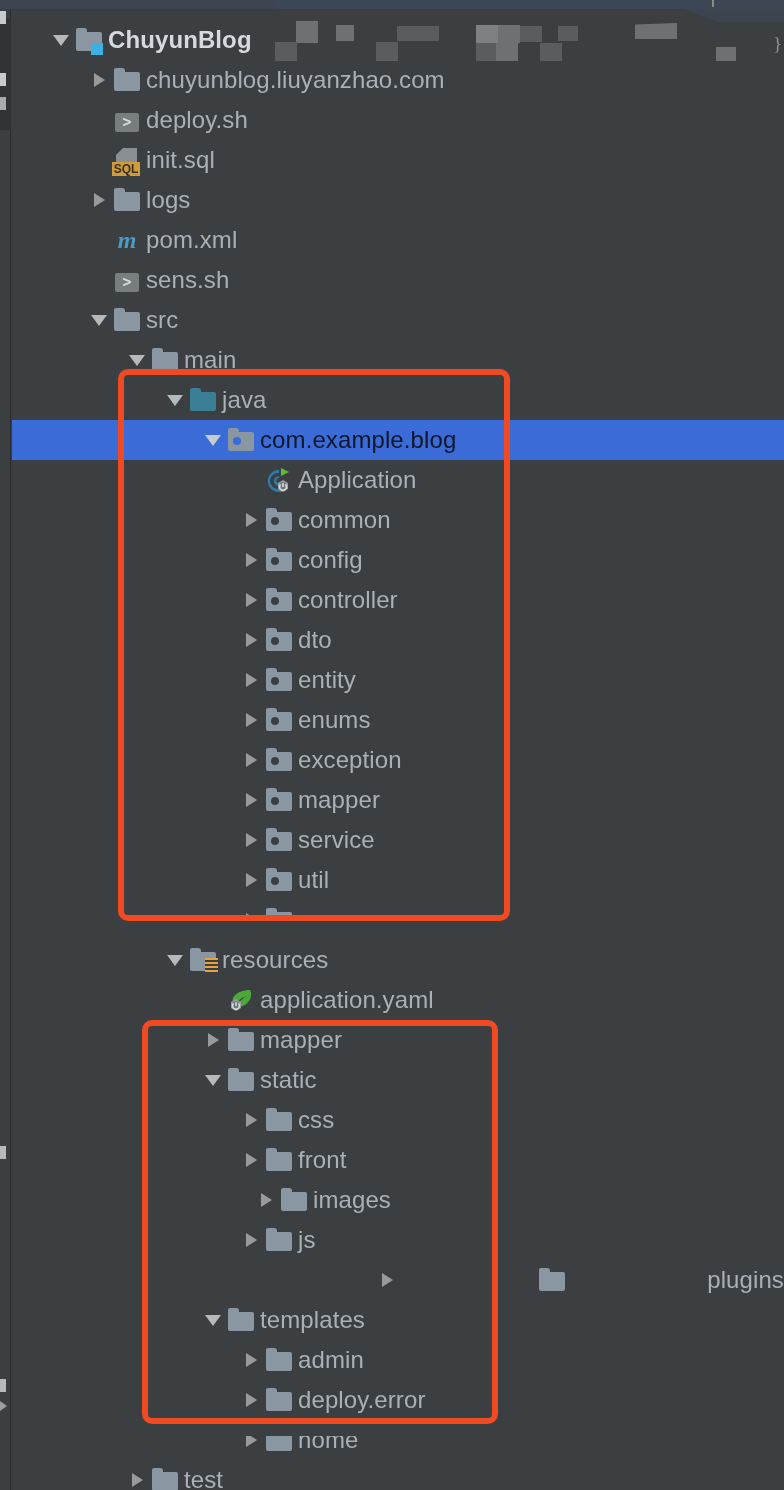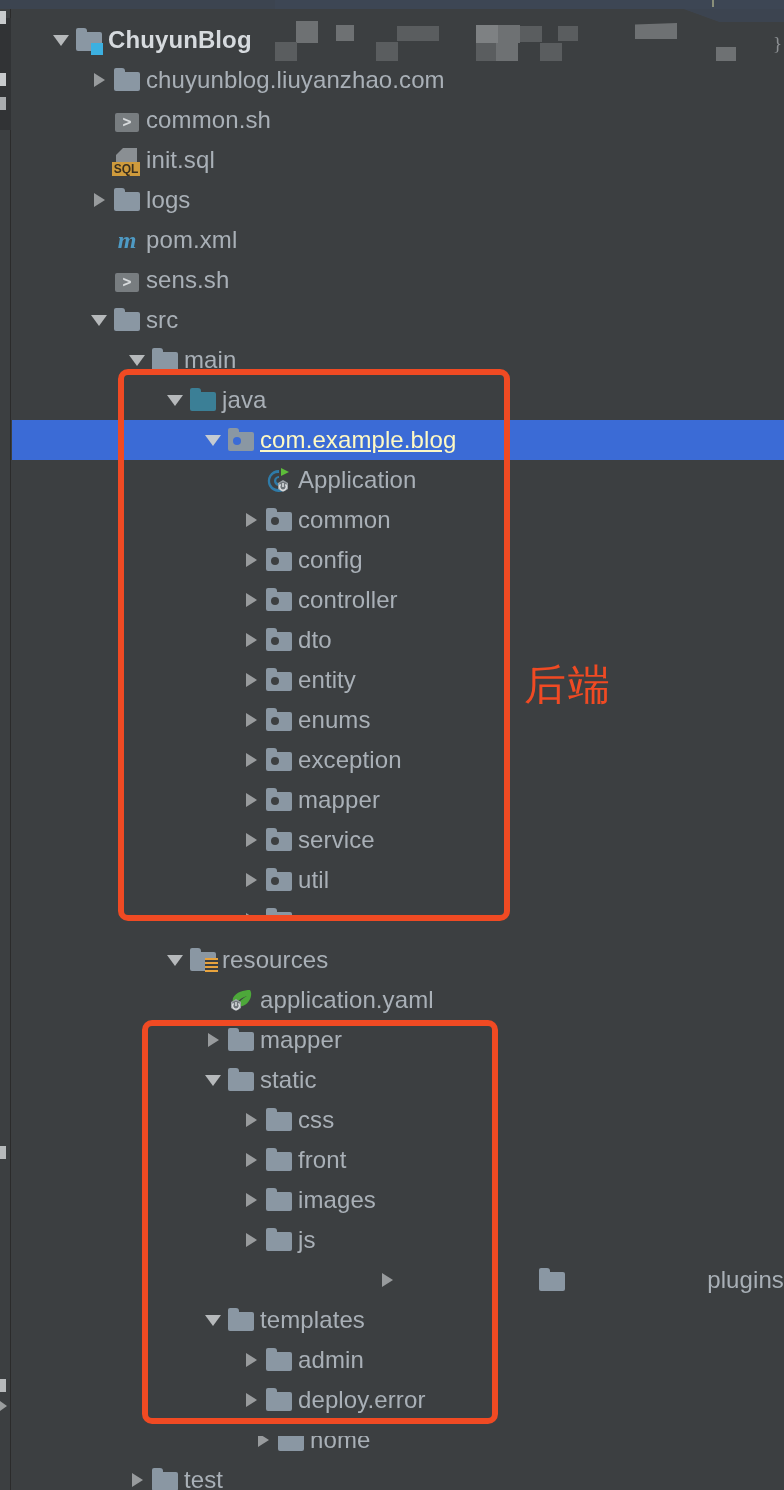--- a/index.html
+++ b/index.html
@@ -146,21 +146,21 @@
     position: relative;
   }
   .label {
     color: #a9b0b7;
     font-size: 24px;
     letter-spacing: 0.1px;
     padding-left: 4px;
   }
   .row.root .label { color: #d6dade; font-weight: bold; }
   .row.selected { background: #3b6bd6; }
-  .row.selected .label { color: #fef9c3; text-decoration: underline; }
+  .row.selected .label { color: #0f172a; }
   .row.selected .arrow-down { border-top-color: #c4cbd2; }
 
   
   .folder {
     position: absolute;
     left: 2px; top: 7px;
     width: 26px; height: 19px;
     background: #8a97a3;
     border-radius: 1px 2px 2px 2px;
   }
@@ -345,21 +345,21 @@
           <span class="folder"></span>
         </span>
         <span class="label">chuyunblog.liuyanzhao.com</span>
       </div>
       <div class="row" style="top: 91px;">
         <span style="flex: 0 0 74px;"></span>
         <span class="arrow-slot"></span>
         <span class="icon">
           <span class="sh">&gt;</span>
         </span>
-        <span class="label">common.sh</span>
+        <span class="label">deploy.sh</span>
       </div>
       <div class="row" style="top: 131px;">
         <span style="flex: 0 0 74px;"></span>
         <span class="arrow-slot"></span>
         <span class="icon">
           <span class="sqlfile"></span>
           <span class="sqlbadge">SQL</span>
         </span>
         <span class="label">init.sql</span>
       </div>
@@ -611,21 +611,21 @@
       <div class="row" style="top: 1131px;">
         <span style="flex: 0 0 226px;"></span>
         <span class="arrow-slot">
           <span class="arrow-right"></span>
         </span>
         <span class="icon">
           <span class="folder"></span>
         </span>
         <span class="label">front</span>
       </div>
-      <div class="row" style="top: 1171px;">
+      <div class="row" style="top: 1171px; padding-left: 15px;">
         <span style="flex: 0 0 226px;"></span>
         <span class="arrow-slot">
           <span class="arrow-right"></span>
         </span>
         <span class="icon">
           <span class="folder"></span>
         </span>
         <span class="label">images</span>
       </div>
       <div class="row" style="top: 1211px;">
@@ -671,21 +671,21 @@
       <div class="row" style="top: 1371px;">
         <span style="flex: 0 0 226px;"></span>
         <span class="arrow-slot">
           <span class="arrow-right"></span>
         </span>
         <span class="icon">
           <span class="folder"></span>
         </span>
         <span class="label">deploy.error</span>
       </div>
-      <div class="row" style="top: 1411px; padding-left: 12px;">
+      <div class="row" style="top: 1411px;">
         <span style="flex: 0 0 226px;"></span>
         <span class="arrow-slot">
           <span class="arrow-right"></span>
         </span>
         <span class="icon">
           <span class="folder"></span>
         </span>
         <span class="label">home</span>
       </div>
       <div class="row" style="top: 1451px;">
@@ -700,15 +700,14 @@
       </div>
     </div>
 
   <div class="clipmask" style="left:12px; top:921px; width:772px; height:14px;"></div>
   <div class="clipmask" style="left:12px; top:1018px; width:772px; height:8px;"></div>
   <div class="clipmask" style="left:12px; top:1424px; width:772px; height:12px;"></div>
 
   <div class="annbox" style="left:118px; top:369px; width:392px; height:552px;"></div>
   <div class="annbox" style="left:142px; top:1020px; width:356px; height:404px;"></div>
 
-  <div class="anntext" style="left:524px; top:657px;">后端</div>
 
 </div>
 
 </body></html>

